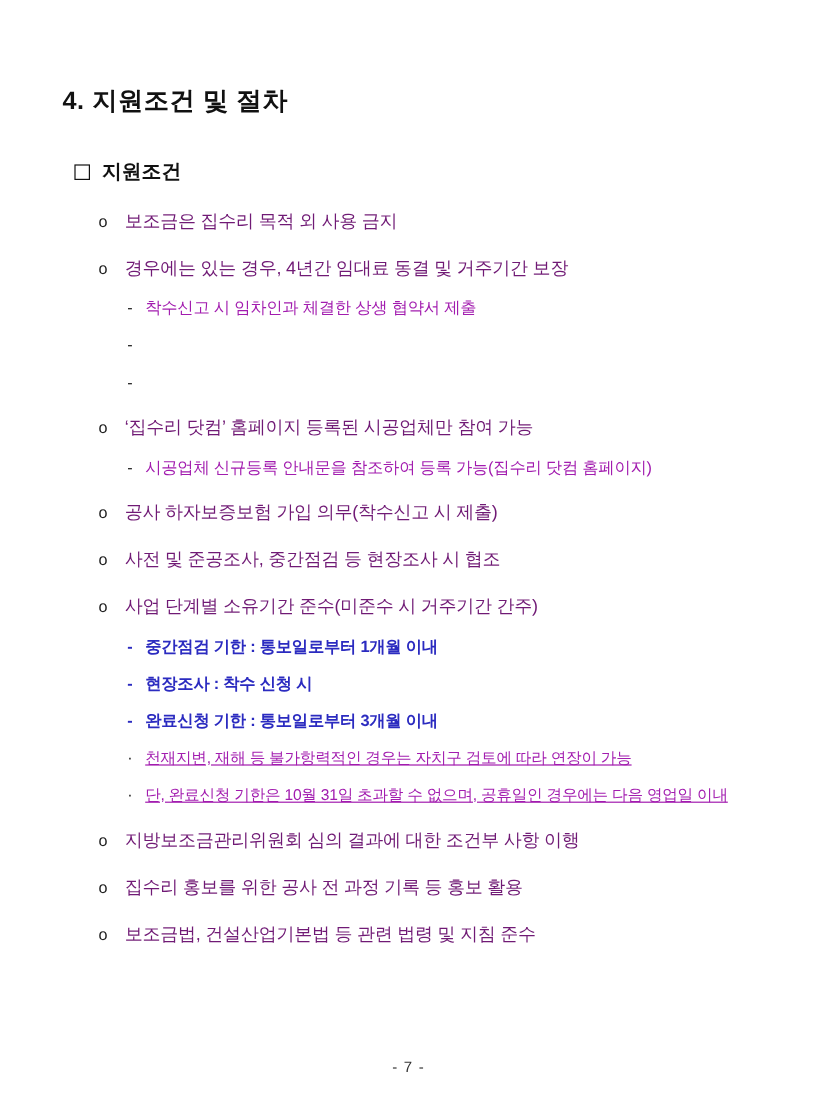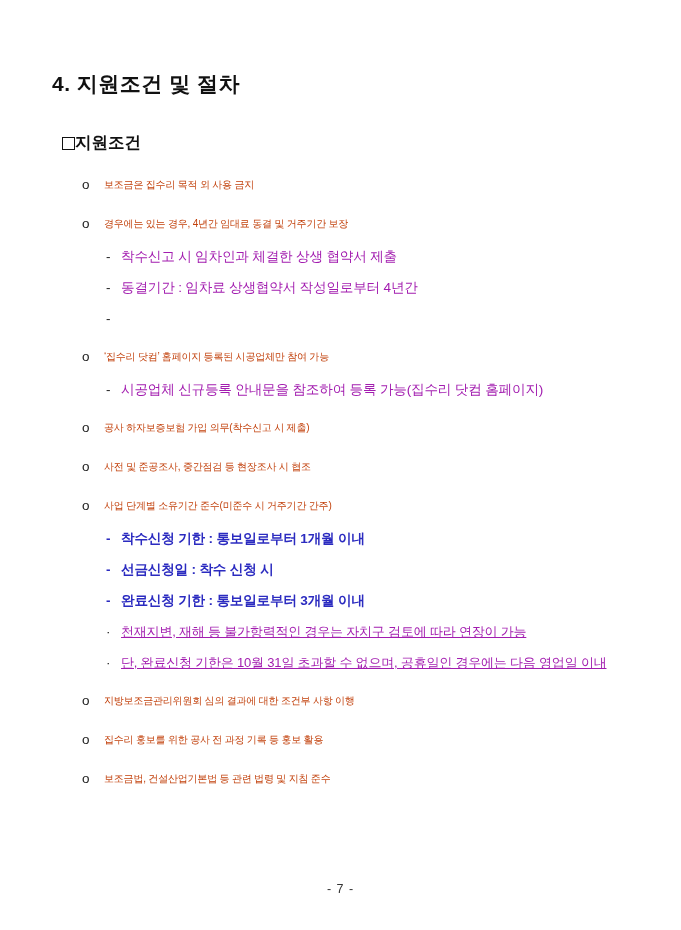--- a/index.html
+++ b/index.html
@@ -29,20 +29,21 @@
     margin: 0 0 34px 4px;
     color: #111111;
   }
   .section-head {
     font-size: 16.5px;
     font-weight: bold;
     margin: 0 0 20px 14px;
     color: #111111;
     display: flex;
     align-items: center;
+    gap: 10px;
   }
   .sq-icon {
     display: inline-block;
     width: 11px;
     height: 11px;
     border: 1.6px solid #111111;
     background: transparent;
   }
   ul.lvl1 {
     list-style: none;
@@ -57,23 +58,23 @@
     align-items: flex-start;
   }
   .o-mark {
     flex: 0 0 auto;
     width: 22px;
     font-size: 13.5px;
     line-height: 22px;
     color: #222222;
   }
   .lvl1-text {
-    font-size: 10px;
+    font-size: 15px;
     line-height: 22px;
-    color: #c2410c;
+    color: #701a75;
     letter-spacing: -0.2px;
   }
   ul.lvl2 {
     list-style: none;
     margin: 11px 0 0 0;
     padding: 0 0 0 24px;
   }
   ul.lvl2 > li {
     margin-bottom: 10px;
   }
@@ -145,21 +146,20 @@
       <ul class="lvl2">
         <li>
           <div class="bullet-row">
             <span class="dash-mark">-</span>
             <span class="lvl2-text">착수신고 시 임차인과 체결한 상생 협약서 제출</span>
           </div>
         </li>
         <li>
           <div class="bullet-row">
             <span class="dash-mark">-</span>
-            <span class="lvl2-text">동결기간 : 임차료 상생협약서 작성일로부터 4년간</span>
           </div>
         </li>
         <li>
           <div class="bullet-row">
             <span class="dash-mark">-</span>
           </div>
         </li>
       </ul>
     </li>
 
@@ -194,27 +194,27 @@
 
     <li>
       <div class="bullet-row">
         <span class="o-mark">o</span>
         <span class="lvl1-text">사업 단계별 소유기간 준수(미준수 시 거주기간 간주)</span>
       </div>
       <ul class="lvl2">
         <li>
           <div class="bullet-row">
             <span class="dash-mark blue">-</span>
-            <span class="lvl2-text blue">착수신청 기한 : 통보일로부터 1개월 이내</span>
+            <span class="lvl2-text blue">중간점검 기한 : 통보일로부터 1개월 이내</span>
           </div>
         </li>
         <li>
           <div class="bullet-row">
             <span class="dash-mark blue">-</span>
-            <span class="lvl2-text blue">선금신청일 : 착수 신청 시</span>
+            <span class="lvl2-text blue">현장조사 : 착수 신청 시</span>
           </div>
         </li>
         <li>
           <div class="bullet-row">
             <span class="dash-mark blue">-</span>
             <span class="lvl2-text blue">완료신청 기한 : 통보일로부터 3개월 이내</span>
           </div>
         </li>
         <li>
           <div class="bullet-row">

